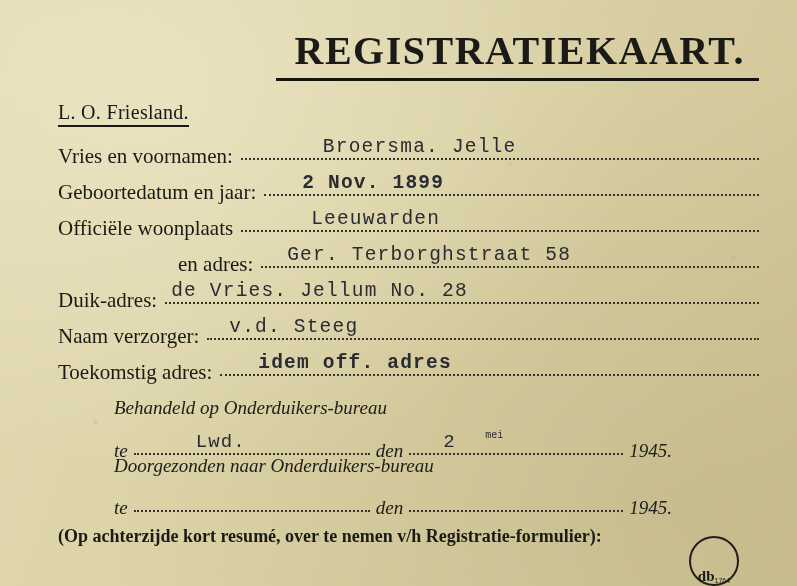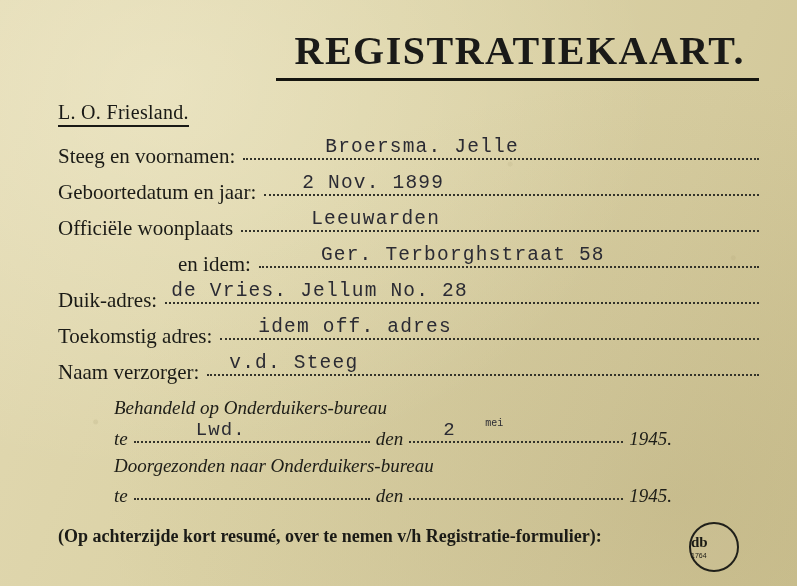--- a/index.html
+++ b/index.html
@@ -98,22 +98,22 @@
     position: absolute;
     left: 14px;
     bottom: 5px;
     font-family: "Liberation Mono", monospace;
     font-size: 19.5px;
     letter-spacing: 1.2px;
     color: #2b2b33;
     white-space: pre;
   }
   .typed.shift-a { left: 46px; margin-left: 36px; }
-  .typed.shift-b { left: 26px; margin-left: 36px; }
-  .typed.shift-c { left: 38px; }
+  .typed.shift-b { left: 26px; }
+  .typed.shift-c { left: 38px; font-weight: bold; }
   .typed.shift-d { left: 6px; margin-top: 8px; }
   .typed.shift-e { left: 70px; }
   .typed.shift-f { left: 22px; }
   
   .italic-block {
     margin-top: 6px;
     padding-left: 56px;
   }
   .ital {
     font-style: italic;
@@ -126,21 +126,21 @@
     align-items: baseline;
     height: 32px;
     font-style: italic;
     font-size: 19px;
     color: #1d1d17;
   }
   .te-label { white-space: nowrap; }
   .te-fill {
     position: relative;
     height: 24px;
-    margin: 0 6px;
+    margin: 12px 6px;
   }
   .te-fill .dots { bottom: 2px; }
   .te-fill.w1 { width: 236px; }
   .te-fill.w2 { width: 214px; }
   .te-fill.w3 { width: 236px; }
   .te-fill.w4 { width: 214px; }
   .year {
     white-space: nowrap;
     font-style: italic;
   }
@@ -170,29 +170,29 @@
     margin-top: 16px;
     font-size: 18px;
     font-weight: bold;
     color: #1b1b16;
     font-family: "Liberation Serif", serif;
   }
   
   .stamp {
     position: absolute;
     right: 58px;
-    bottom: 14px;
+    bottom: 0;
     width: 46px;
     height: 46px;
     border-radius: 50%;
     border: 2px solid #20201a;
     background: rgba(205,195,155,0.35);
     display: flex;
-    flex-direction: column;
-    align-items: flex-start;
+    flex-direction: row;
+    align-items: flex-end;
     justify-content: center;
   }
   .stamp-main {
     font-family: "Liberation Serif", serif;
     font-weight: bold;
     font-size: 15px;
     color: #1a1a14;
     line-height: 1;
   }
   .stamp-sub {
@@ -224,21 +224,21 @@
     <div class="title-row">
       <div class="title">REGISTRATIEKAART.</div>
     </div>
     <div class="title-rule"></div>
 
     <div class="subhead">L. O. Friesland.</div>
 
     <div class="rows">
 
       <div class="row">
-        <span class="label">Steeg en voornamen:</span>
+        <span class="label">Vries en voornamen:</span>
         <span class="fill">
           <span class="dots"></span>
           <span class="typed shift-a">Broersma. Jelle</span>
         </span>
       </div>
 
       <div class="row">
         <span class="label">Geboortedatum en jaar:</span>
         <span class="fill">
           <span class="dots"></span>
@@ -248,48 +248,48 @@
 
       <div class="row">
         <span class="label">Officiële woonplaats</span>
         <span class="fill">
           <span class="dots"></span>
           <span class="typed shift-e">Leeuwarden</span>
         </span>
       </div>
 
       <div class="row">
-        <span class="label indent">en idem:</span>
+        <span class="label indent">en adres:</span>
         <span class="fill">
           <span class="dots"></span>
           <span class="typed shift-b">Ger. Terborghstraat 58</span>
         </span>
       </div>
 
       <div class="row">
         <span class="label">Duik-adres:</span>
         <span class="fill">
           <span class="dots"></span>
           <span class="typed shift-d">de Vries. Jellum No. 28</span>
         </span>
       </div>
 
       <div class="row">
+        <span class="label">Naam verzorger:</span>
+        <span class="fill">
+          <span class="dots"></span>
+          <span class="typed shift-f">v.d. Steeg</span>
+        </span>
+      </div>
+
+      <div class="row">
         <span class="label">Toekomstig adres:</span>
         <span class="fill">
           <span class="dots"></span>
           <span class="typed shift-c">idem off. adres</span>
-        </span>
-      </div>
-
-      <div class="row">
-        <span class="label">Naam verzorger:</span>
-        <span class="fill">
-          <span class="dots"></span>
-          <span class="typed shift-f">v.d. Steeg</span>
         </span>
       </div>
 
     </div>
 
     <div class="italic-block">
 
       <div class="ital">Behandeld op Onderduikers-bureau</div>
 
       <div class="te-row">

